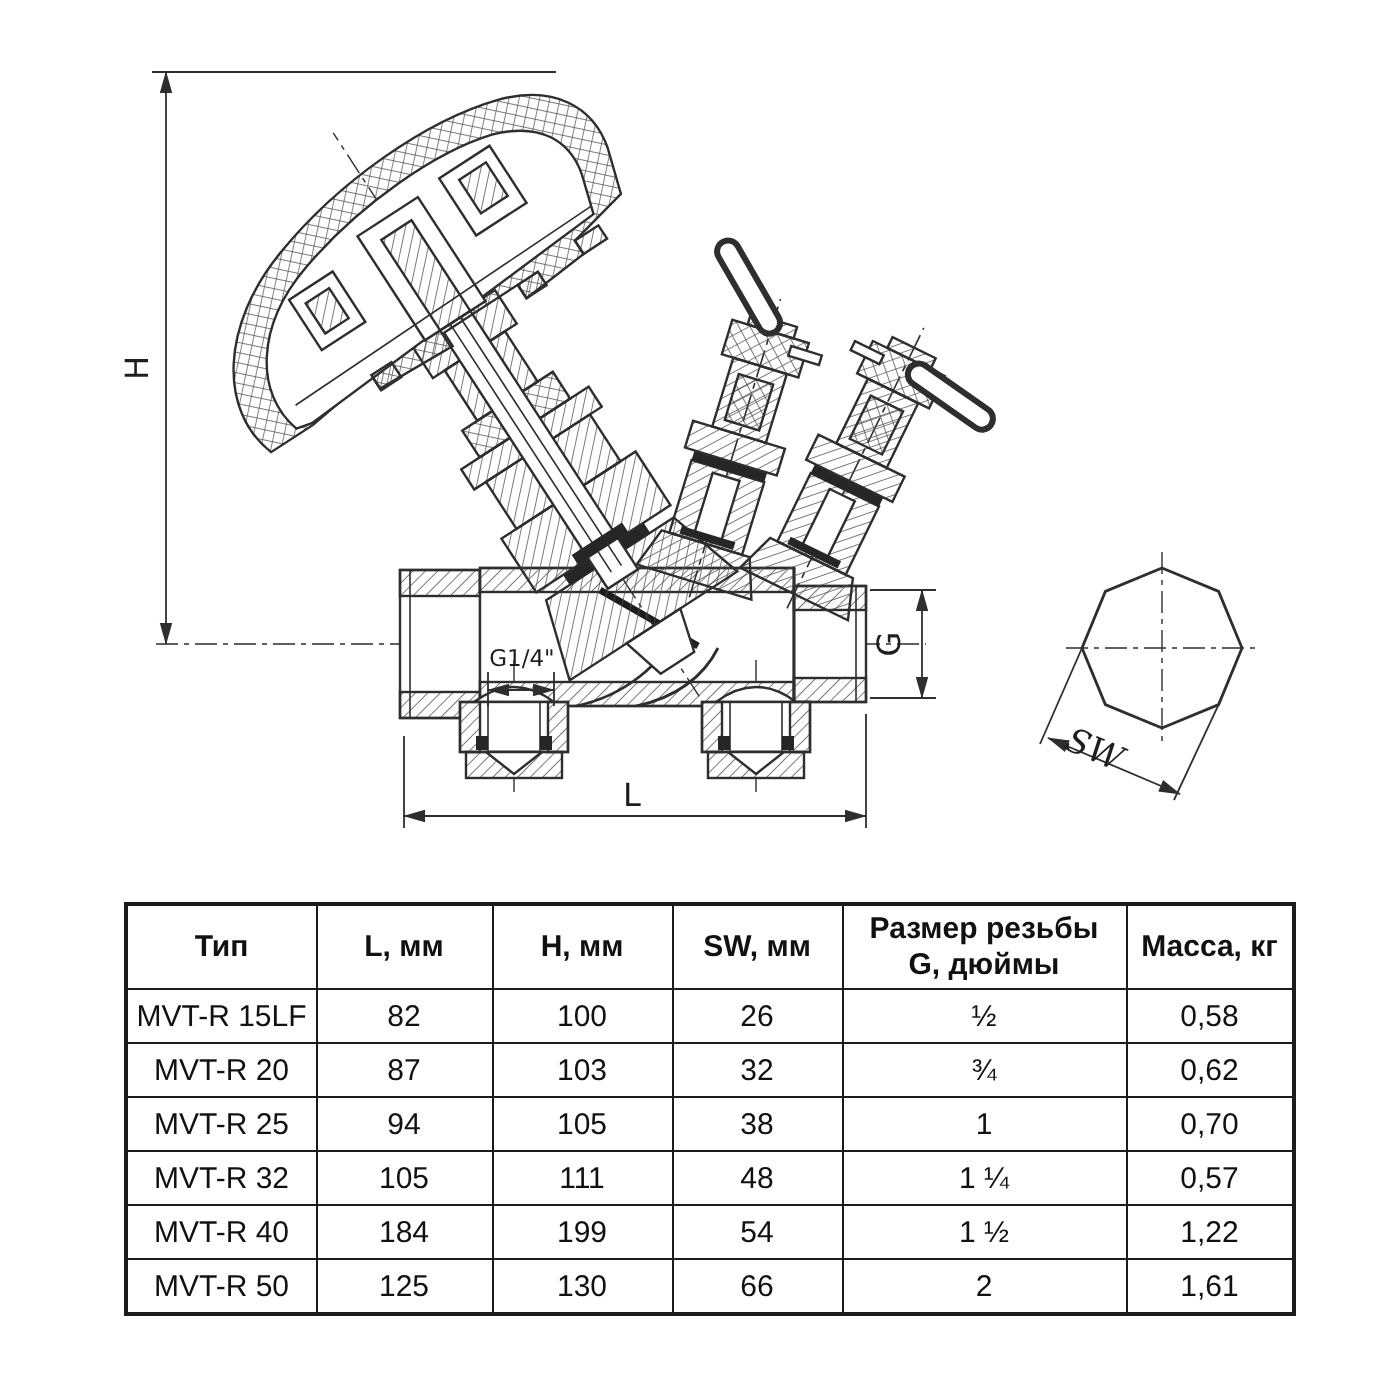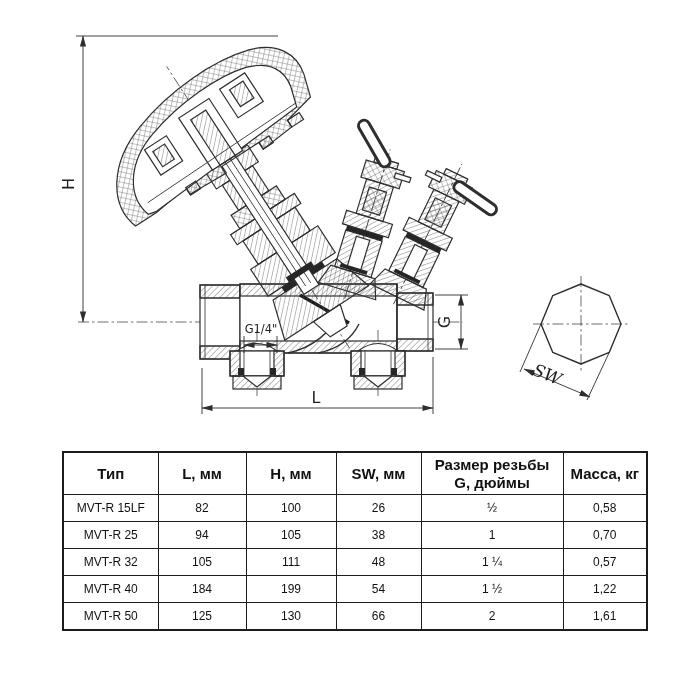--- a/index.html
+++ b/index.html
@@ -21,21 +21,21 @@
   svg .lbl-it{fill:#1e1e1e;font-family:"DejaVu Serif",serif;font-style:italic;font-size:17px;}
 
   
   #spec-table{position:absolute;left:62px;top:451px;border-collapse:collapse;
               table-layout:fixed;color:#111;}
   #spec-table td,#spec-table th{border:1.6px solid #1c1c1c;text-align:center;
               vertical-align:middle;padding:0 2px;overflow:hidden;}
   #spec-table{border:2.2px solid #1c1c1c;}
   #spec-table th{font-weight:bold;font-size:15px;height:41px;line-height:1.15;
               white-space:pre-line;}
-  #spec-table td{font-size:12px;height:26px;}
+  #spec-table td{font-size:15px;height:26px;}
 </style>
 </head>
 <body>
 
 <div id="stage">
 
   <svg id="drawing" width="700" height="448" viewBox="0 0 700 448" xmlns="http://www.w3.org/2000/svg">
     <defs>
       <pattern id="ph" width="4.4" height="4.4" patternUnits="userSpaceOnUse" patternTransform="rotate(45)">
         <line x1="0" y1="0" x2="0" y2="4.4" stroke="#4e4e4e" stroke-width="0.75"></line>
@@ -244,20 +244,28 @@
     <tbody>
       <tr>
         <td>MVT-R 15LF</td>
         <td>82</td>
         <td>100</td>
         <td>26</td>
         <td>½</td>
         <td>0,58</td>
       </tr>
       <tr>
+        <td>MVT-R 20</td>
+        <td>87</td>
+        <td>103</td>
+        <td>32</td>
+        <td>¾</td>
+        <td>0,62</td>
+      </tr>
+      <tr>
         <td>MVT-R 25</td>
         <td>94</td>
         <td>105</td>
         <td>38</td>
         <td>1</td>
         <td>0,70</td>
       </tr>
       <tr>
         <td>MVT-R 32</td>
         <td>105</td>

